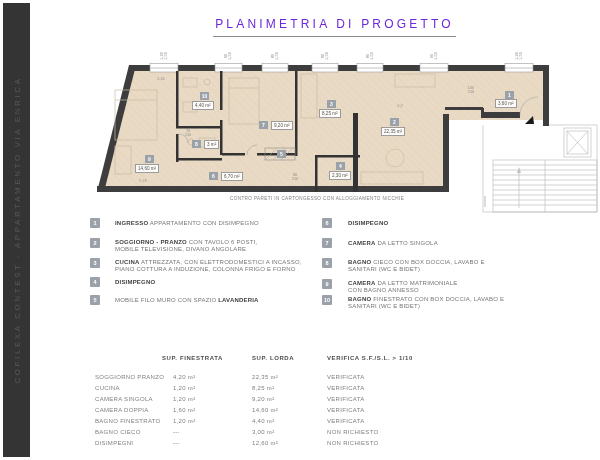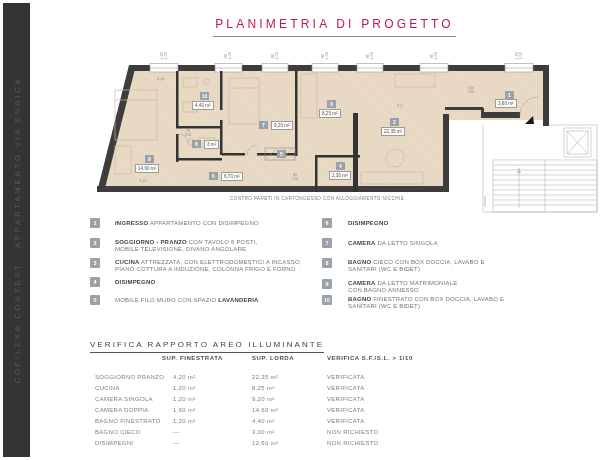--- a/index.html
+++ b/index.html
@@ -5,21 +5,21 @@
   html,body{margin:0;padding:0;background:#fff;}
   #page{position:relative;width:600px;height:460px;background:#ffffff;overflow:hidden;
         font-family:"Liberation Sans",sans-serif;}
   
   .sidebar{position:absolute;left:3px;top:3px;width:27px;height:454px;background:#343434;}
   .sidebar-text{position:absolute;left:50%;top:50%;
     transform:translate(-50%,-50%) rotate(-90deg);white-space:nowrap;
     font-size:8px;letter-spacing:2.6px;color:#585858;}
   
   .title{position:absolute;left:213px;top:17px;width:243px;text-align:center;
-    font-size:12px;letter-spacing:3.2px;color:#be185d;
+    font-size:12px;letter-spacing:3.2px;color:#6d28d9;
     padding-bottom:5px;border-bottom:1px solid #8a8a8a;}
   
   .plan{position:absolute;left:95px;top:50px;width:505px;height:165px;}
   .plan svg{position:absolute;left:0;top:0;}
   .winlab{position:absolute;width:20px;height:8px;transform:rotate(-90deg);
     font-size:4px;color:#8d8d8d;text-align:center;line-height:4px;white-space:pre-line;}
   .dim{position:absolute;font-size:3.8px;line-height:4.4px;color:#8d8d8d;
     text-align:center;white-space:pre-line;}
   .room-badge{position:absolute;width:9px;height:8px;background:#9aa1a9;color:#fff;
     font-size:5px;font-weight:bold;text-align:center;line-height:8px;}
@@ -244,21 +244,20 @@
     <span class="legend-badge" style="left:322px;top:279px">9</span>
     <div class="legend-text" style="left:348px;top:280px;width:200px"><span></span><b>CAMERA</b><span> DA LETTO MATRIMONIALE
 CON BAGNO ANNESSO</span></div>
 
     <span class="legend-badge" style="left:322px;top:295px">10</span>
     <div class="legend-text" style="left:348px;top:296px;width:210px"><span></span><b>BAGNO</b><span> FINESTRATO CON BOX DOCCIA, LAVABO E
 SANITARI (WC E BIDET)</span></div>
   </div>
 
   <div class="vtable">
-    <div class="vtable-title">VERIFICA RAPPORTO AREO ILLUMINANTE</div>
 
     <div class="trow thead" style="top:22px">
       <span class="c2">SUP. FINESTRATA</span>
       <span class="c3">SUP. LORDA</span>
       <span class="c4">VERIFICA S.F./S.L. &gt; 1/10</span>
     </div>
 
     <div class="trow" style="top:41px">
       <span class="c1">SOGGIORNO PRANZO</span>
         <span class="c2v">4,20 m²</span>

